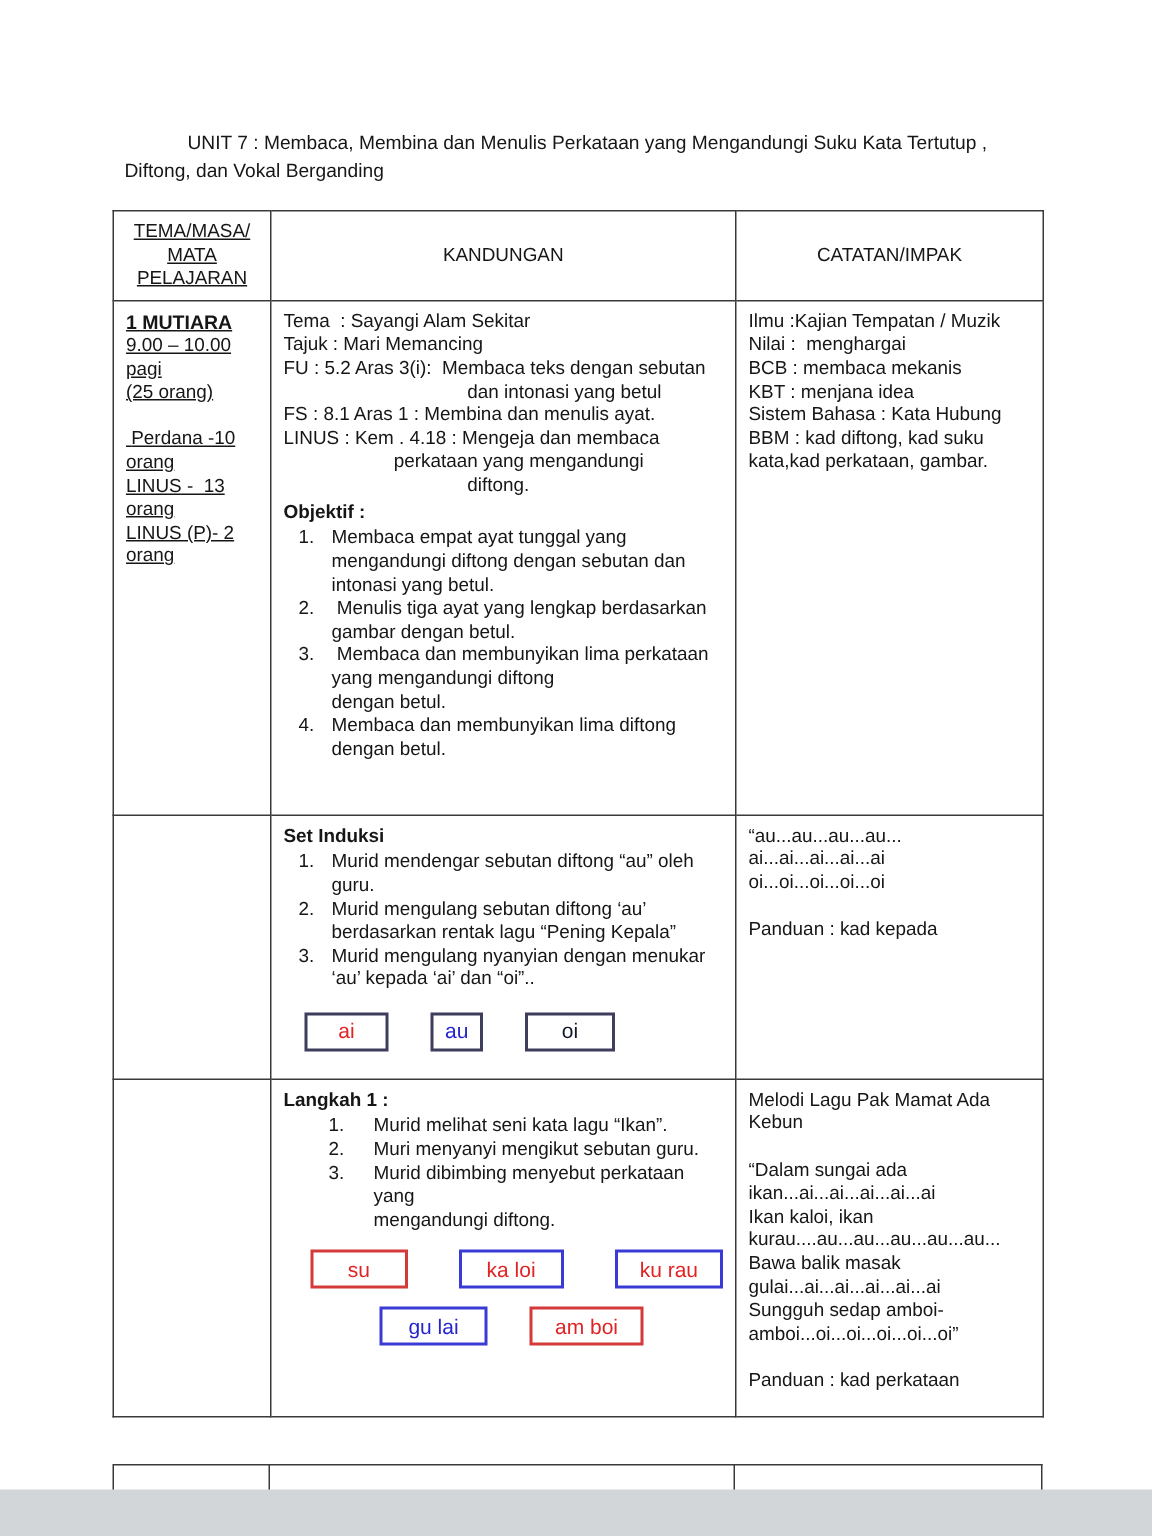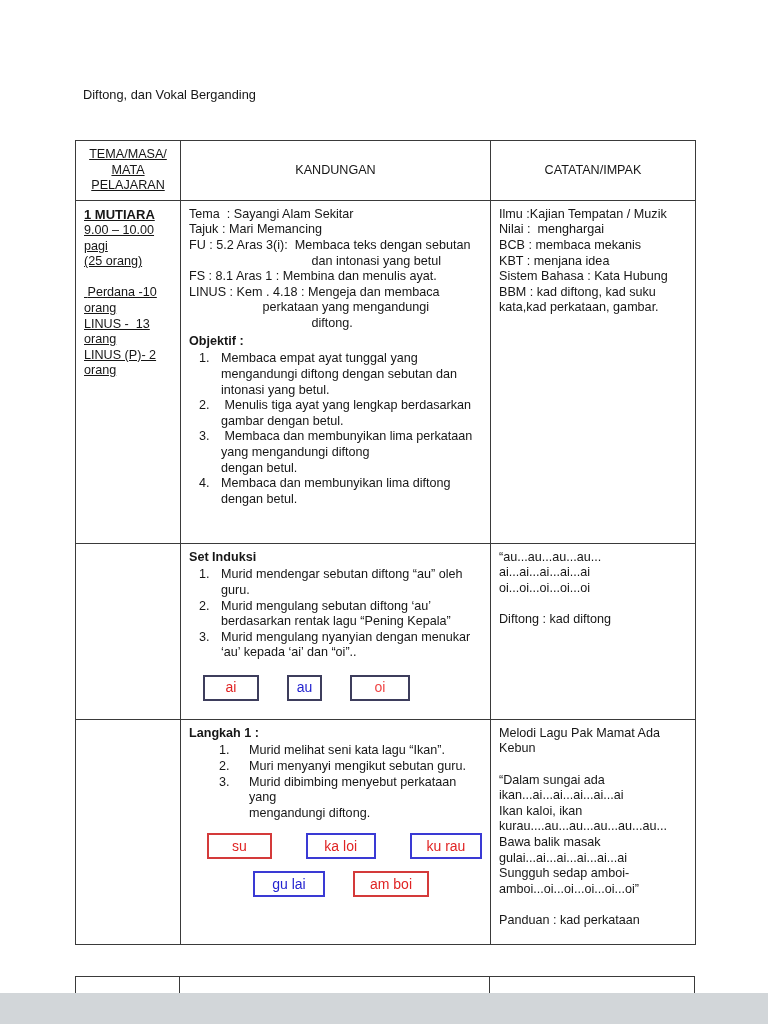--- a/index.html
+++ b/index.html
@@ -76,20 +76,21 @@
     position: absolute; left: 0; top: 993px; width: 768px; height: 31px;
     background: #d2d6d9; z-index: 5;
   }
 </style>
 </head>
 <body>
 
 <div class="page">
 
   <div class="doc-title">
+    <div class="indent">UNIT 7 : Membaca, Membina dan Menulis Perkataan yang Mengandungi Suku Kata Tertutup ,</div>
     <div>Diftong, dan Vokal Berganding</div>
   </div>
 
   <table class="main">
     <tbody>
         <tr class="hdr">
       <th class="col1">TEMA/MASA/
 MATA
 PELAJARAN</th>
       <th class="col2">KANDUNGAN</th>
@@ -172,29 +173,29 @@
           </div>
           <div class="step">
             <span class="num">3.</span>
             <span class="txt">Murid mengulang nyanyian dengan menukar
 ‘au’ kepada ‘ai’ dan “oi”..</span>
           </div>
         </div>
         <div class="cards-row set-induksi">
           <span class="card w56" style="color: rgb(224, 36, 36); border-color: rgb(61, 61, 92);">ai</span>
           <span class="card w58" style="color: rgb(36, 36, 208); border-color: rgb(61, 61, 92);">au</span>
-          <span class="card w60" style="color: #ef4444; border-color: rgb(61, 61, 92);">oi</span>
+          <span class="card w60" style="color: #0f172a; border-color: rgb(61, 61, 92);">oi</span>
         </div>
       </td>
       <td class="col3">
         <div class="pre">“au...au...au...au...
 ai...ai...ai...ai...ai
 oi...oi...oi...oi...oi
 
-Diftong : kad diftong</div>
+Panduan : kad kepada</div>
       </td>
     </tr>
 
     <tr class="row3">
       <td class="col1"></td>
       <td class="col2">
         <div class="bold">Langkah 1 :</div>
         <div class="obj-list steps-indent">
           <div class="step">
             <span class="num">1.</span>

